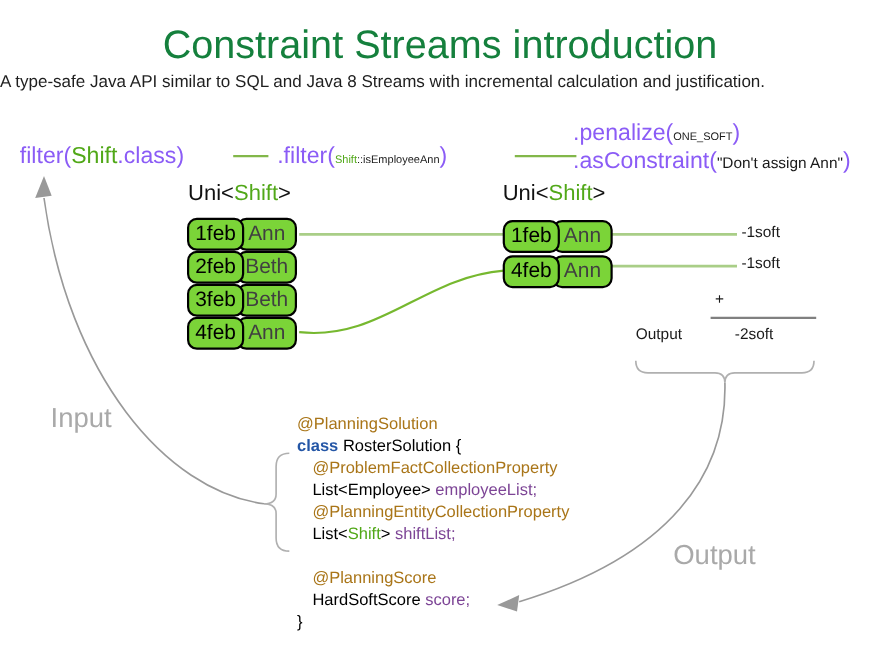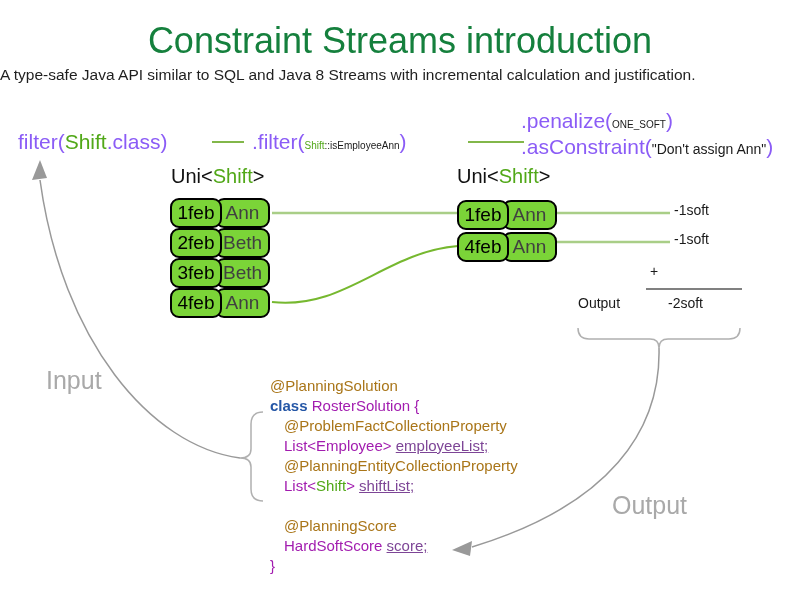--- a/index.html
+++ b/index.html
@@ -31,22 +31,22 @@
   
   .score-txt{font-size:14px;color:#1a1a1a;white-space:nowrap;text-align:center;}
   
   .flow-label{font-size:25px;color:#a9a9a9;}
   
   .code{left:270px;top:376px;font-size:15px;line-height:20px;white-space:pre;}
   .code-line{height:20px;}
   .code-line.indent{padding-left:14px;}
   .tok-ann{color:#a97518;}
   .tok-kw{color:#2456a6;font-weight:bold;}
-  .tok-pl{color:#a21caf;}
-  .tok-var{color:#7d4596;text-decoration:underline;}
+  .tok-pl{color:#000000;}
+  .tok-var{color:#7d4596;}
   .tok-grn{color:#51a818;}
   svg{position:absolute;left:0;top:0;}
 </style>
 </head>
 <body>
 
 <svg width="800" height="600" viewBox="0 0 800 600">
 
   <line x1="212" y1="142" x2="244" y2="142" stroke="#82b74a" stroke-width="2"></line>
 

